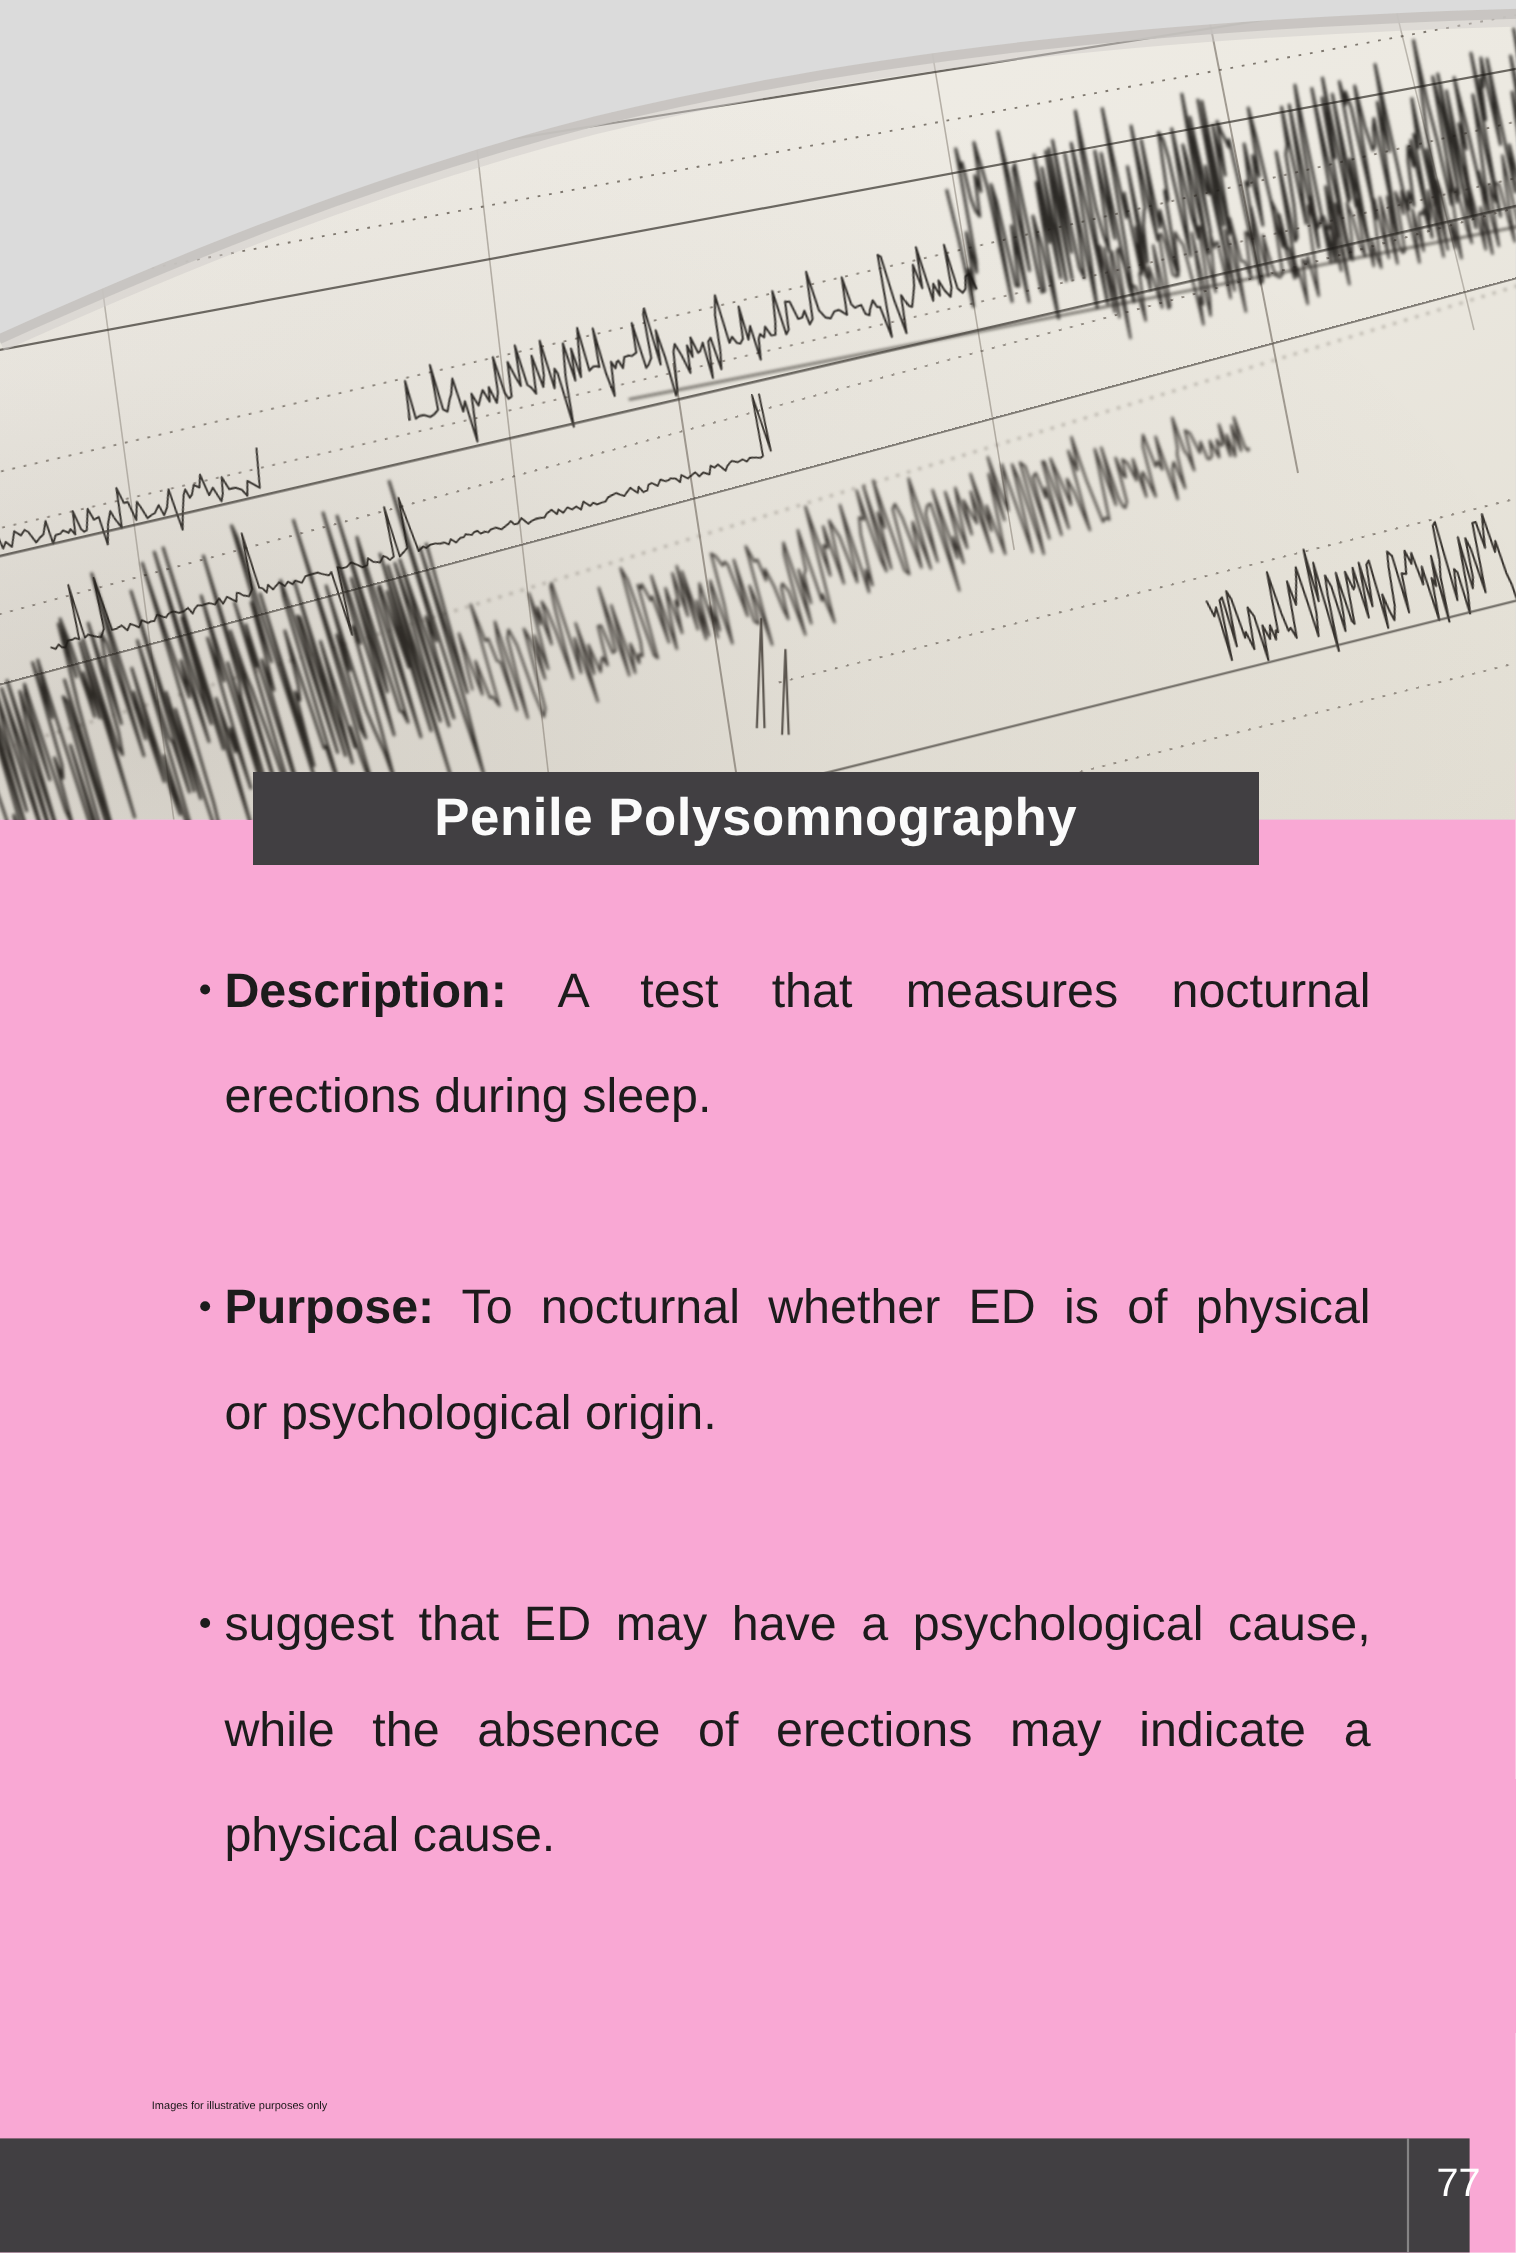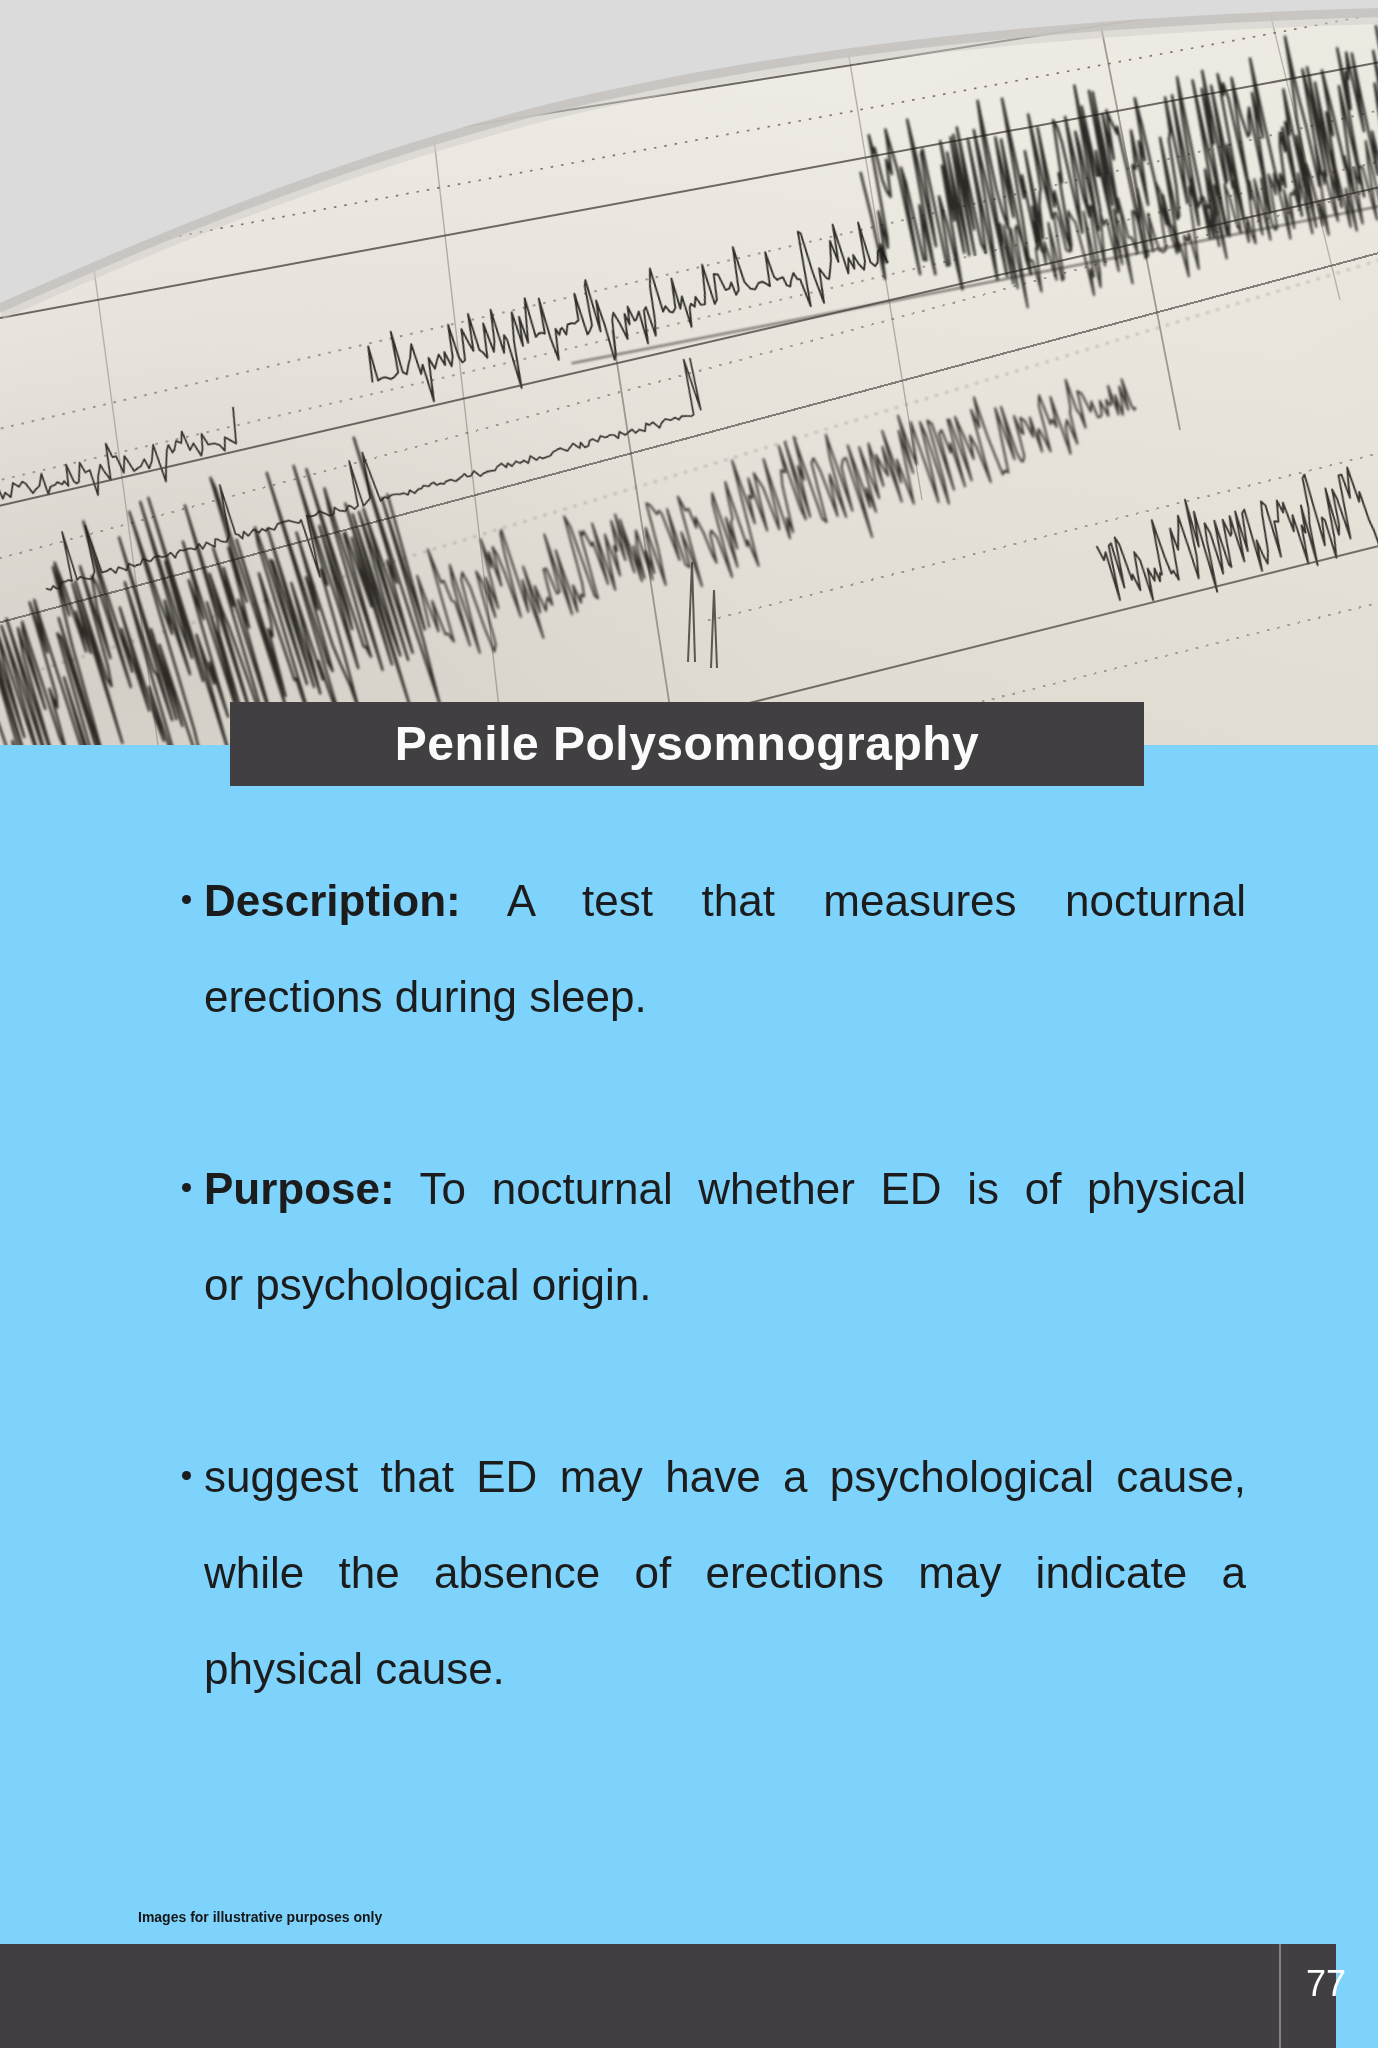--- a/index.html
+++ b/index.html
@@ -1,16 +1,16 @@
 <!DOCTYPE html>
 <html><head>
 <meta charset="utf-8">
 <style>
   html,body{margin:0;padding:0;background:#ffffff;}
-  .page{position:relative;width:1378px;height:2048px;background:#7dd3fc;overflow:hidden;
+  .page{position:relative;width:1378px;height:2048px;background:#f9a8d4;overflow:hidden;
         font-family:"Liberation Sans",sans-serif;}
 
   
   .hero{position:absolute;left:0;top:0;width:1378px;height:745px;background:#dcdcdc;overflow:hidden;}
   .hero svg{display:block;width:1378px;height:745px;filter:blur(.35px);}
   .mild{filter:blur(.6px);}
   .soft{filter:blur(1.3px);}
 
   
   .title-bar{position:absolute;left:230px;top:702px;width:914px;height:84px;background:#413f42;
@@ -21,21 +21,21 @@
   .content{position:absolute;left:182px;top:853px;width:1064px;color:#1c1c1c;}
   .bullet{position:relative;padding-left:22px;margin:0 0 96px 0;font-size:44px;line-height:96px;}
   .bullet:last-child{margin-bottom:0;}
   .dot{position:absolute;left:0;top:42px;width:9px;height:9px;border-radius:50%;background:#1c1c1c;}
   .line{height:96px;white-space:normal;}
   .line.j{text-align:justify;text-align-last:justify;}
   .line.last{text-align:left;}
   .lbl{font-weight:700;}
 
   
-  .disclaimer{position:absolute;left:138px;top:1908px;font-size:14px;font-weight:700;color:#161616;line-height:1.4;}
+  .disclaimer{position:absolute;left:138px;top:1908px;font-size:10px;font-weight:400;color:#161616;line-height:1.4;}
 
   
   .footer{position:absolute;left:0;top:1944px;width:1336px;height:104px;background:#413f42;}
   .footer-divider{position:absolute;left:1279px;top:0;width:2px;height:104px;background:#a3a3a3;opacity:.7;}
   .page-number{position:absolute;left:1281px;top:22px;width:90px;text-align:center;
                color:#ffffff;font-size:36px;line-height:36px;font-weight:400;}
 </style>
 </head>
 <body>
 

